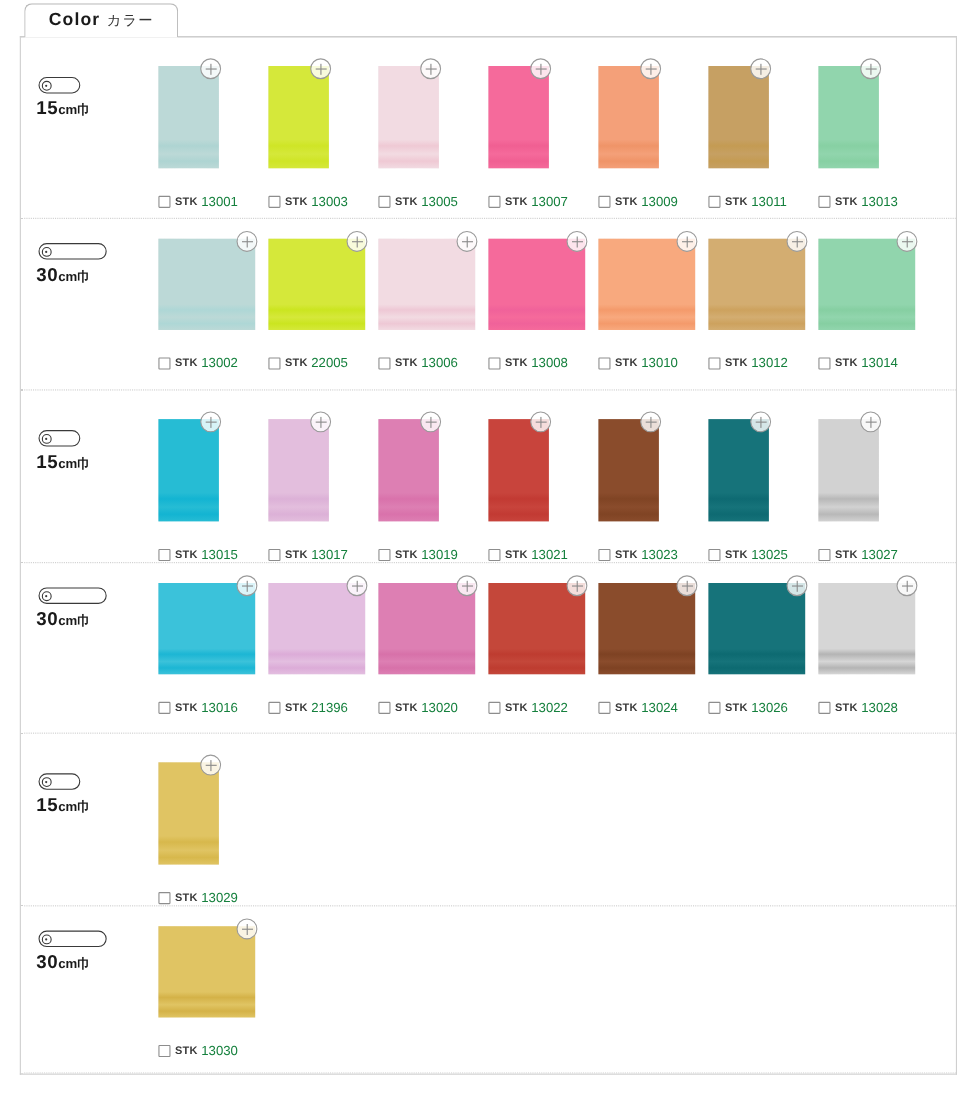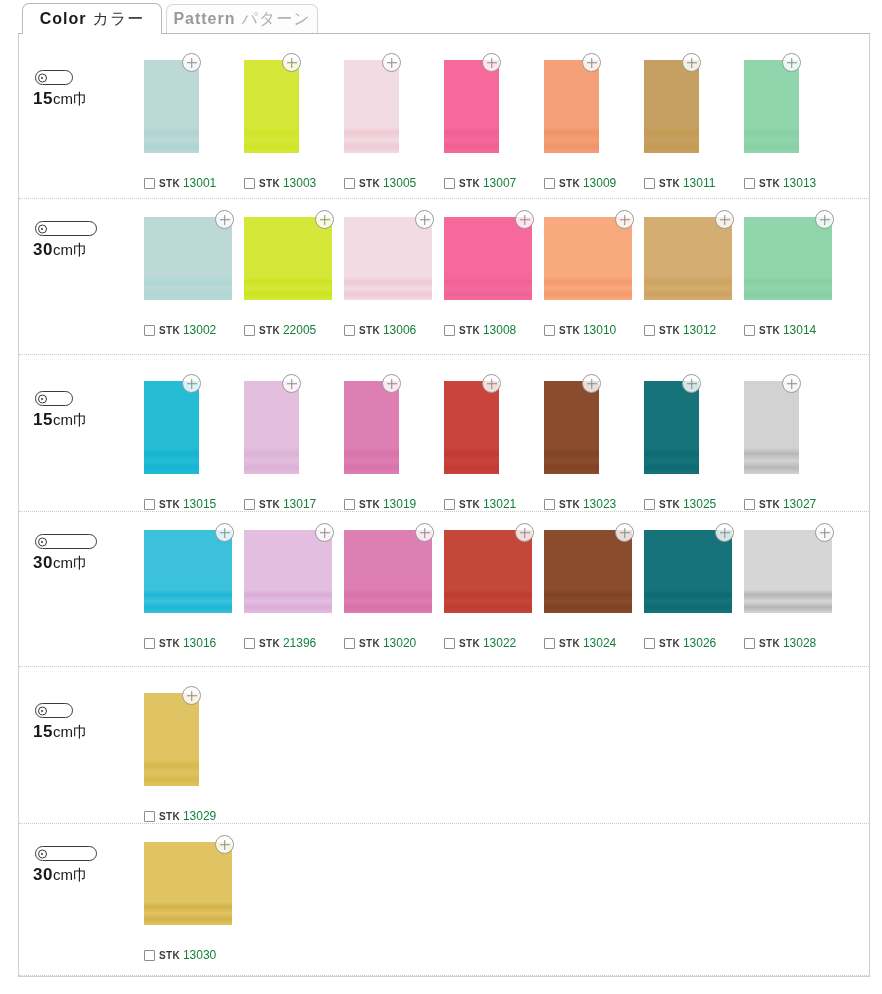--- a/index.html
+++ b/index.html
@@ -59,21 +59,21 @@
     background: #fdfdfd;
     border-color: #d6d6d6;
     z-index: 6;
   }
   .tab-en {
     font-size: 16px;
     font-weight: bold;
     letter-spacing: 1px;
   }
   .tab-jp {
-    font-size: 16px;
+    font-size: 13px;
     margin-left: 6px;
     letter-spacing: 1px;
     text-align: right;
   }
   .tab.active .tab-en { color: #1a1a1a; }
   .tab.active .tab-jp { color: #333333; }
   .tab.inactive .tab-en { color: #9a9a9a; }
   .tab.inactive .tab-jp { color: #b0b0b0; }
 
   
@@ -147,22 +147,22 @@
     margin-left: 2px;
     color: #1a1a1a;
     white-space: nowrap;
   }
   .width-num {
     font-size: 17px;
     font-weight: bold;
     letter-spacing: 0.5px;
   }
   .width-unit {
-    font-size: 15px;
-    font-weight: normal;
+    font-size: 12px;
+    font-weight: bold;
   }
 
   
   .items {
     position: relative;
     margin-left: 125px;
     display: flex;
     flex-direction: row;
   }
   .item {
@@ -252,24 +252,20 @@
 </head>
 <body>
 
 <div id="page">
 
   <div class="tabbar" id="tabbar">
       <div class="tab active">
         <span class="tab-en">Color</span>
         <span class="tab-jp">カラー</span>
       </div>
-      <div class="tab inactive">
-        <span class="tab-en">Pattern</span>
-        <span class="tab-jp">パターン</span>
-      </div>
     </div>
 
   <div class="panel">
     <div id="rows-container">
         <div class="row" style="height: 165px;">
           <div class="width-label" style="top: 36px;">
             <div class="roll w15"></div>
             <div class="width-text"><span class="width-num">15</span><span class="width-unit">cm巾</span></div>
           </div>
           <div class="items" style="padding-top: 26px;">

